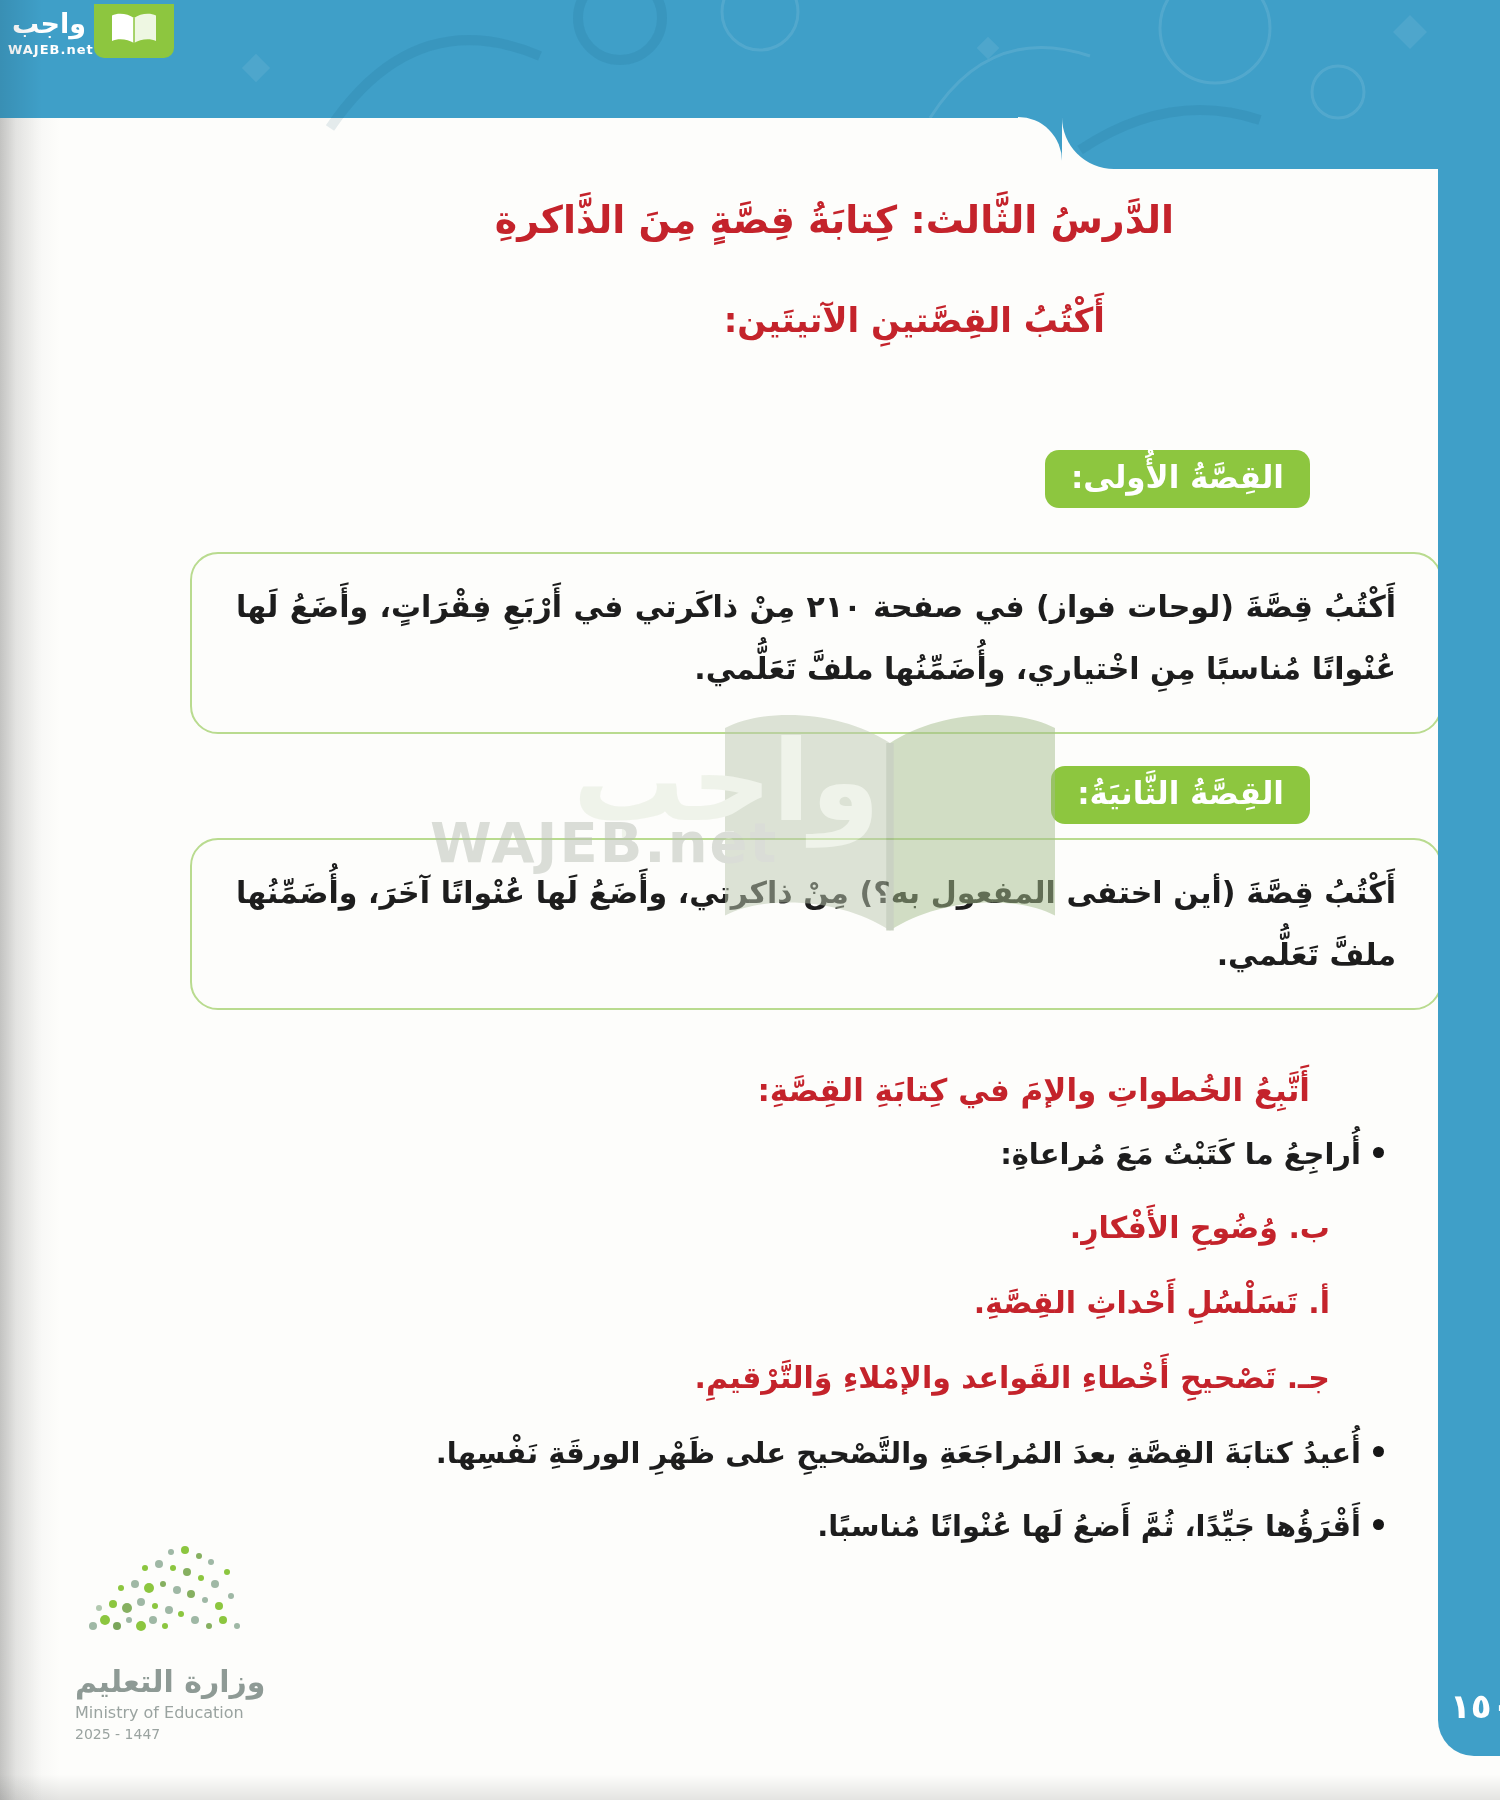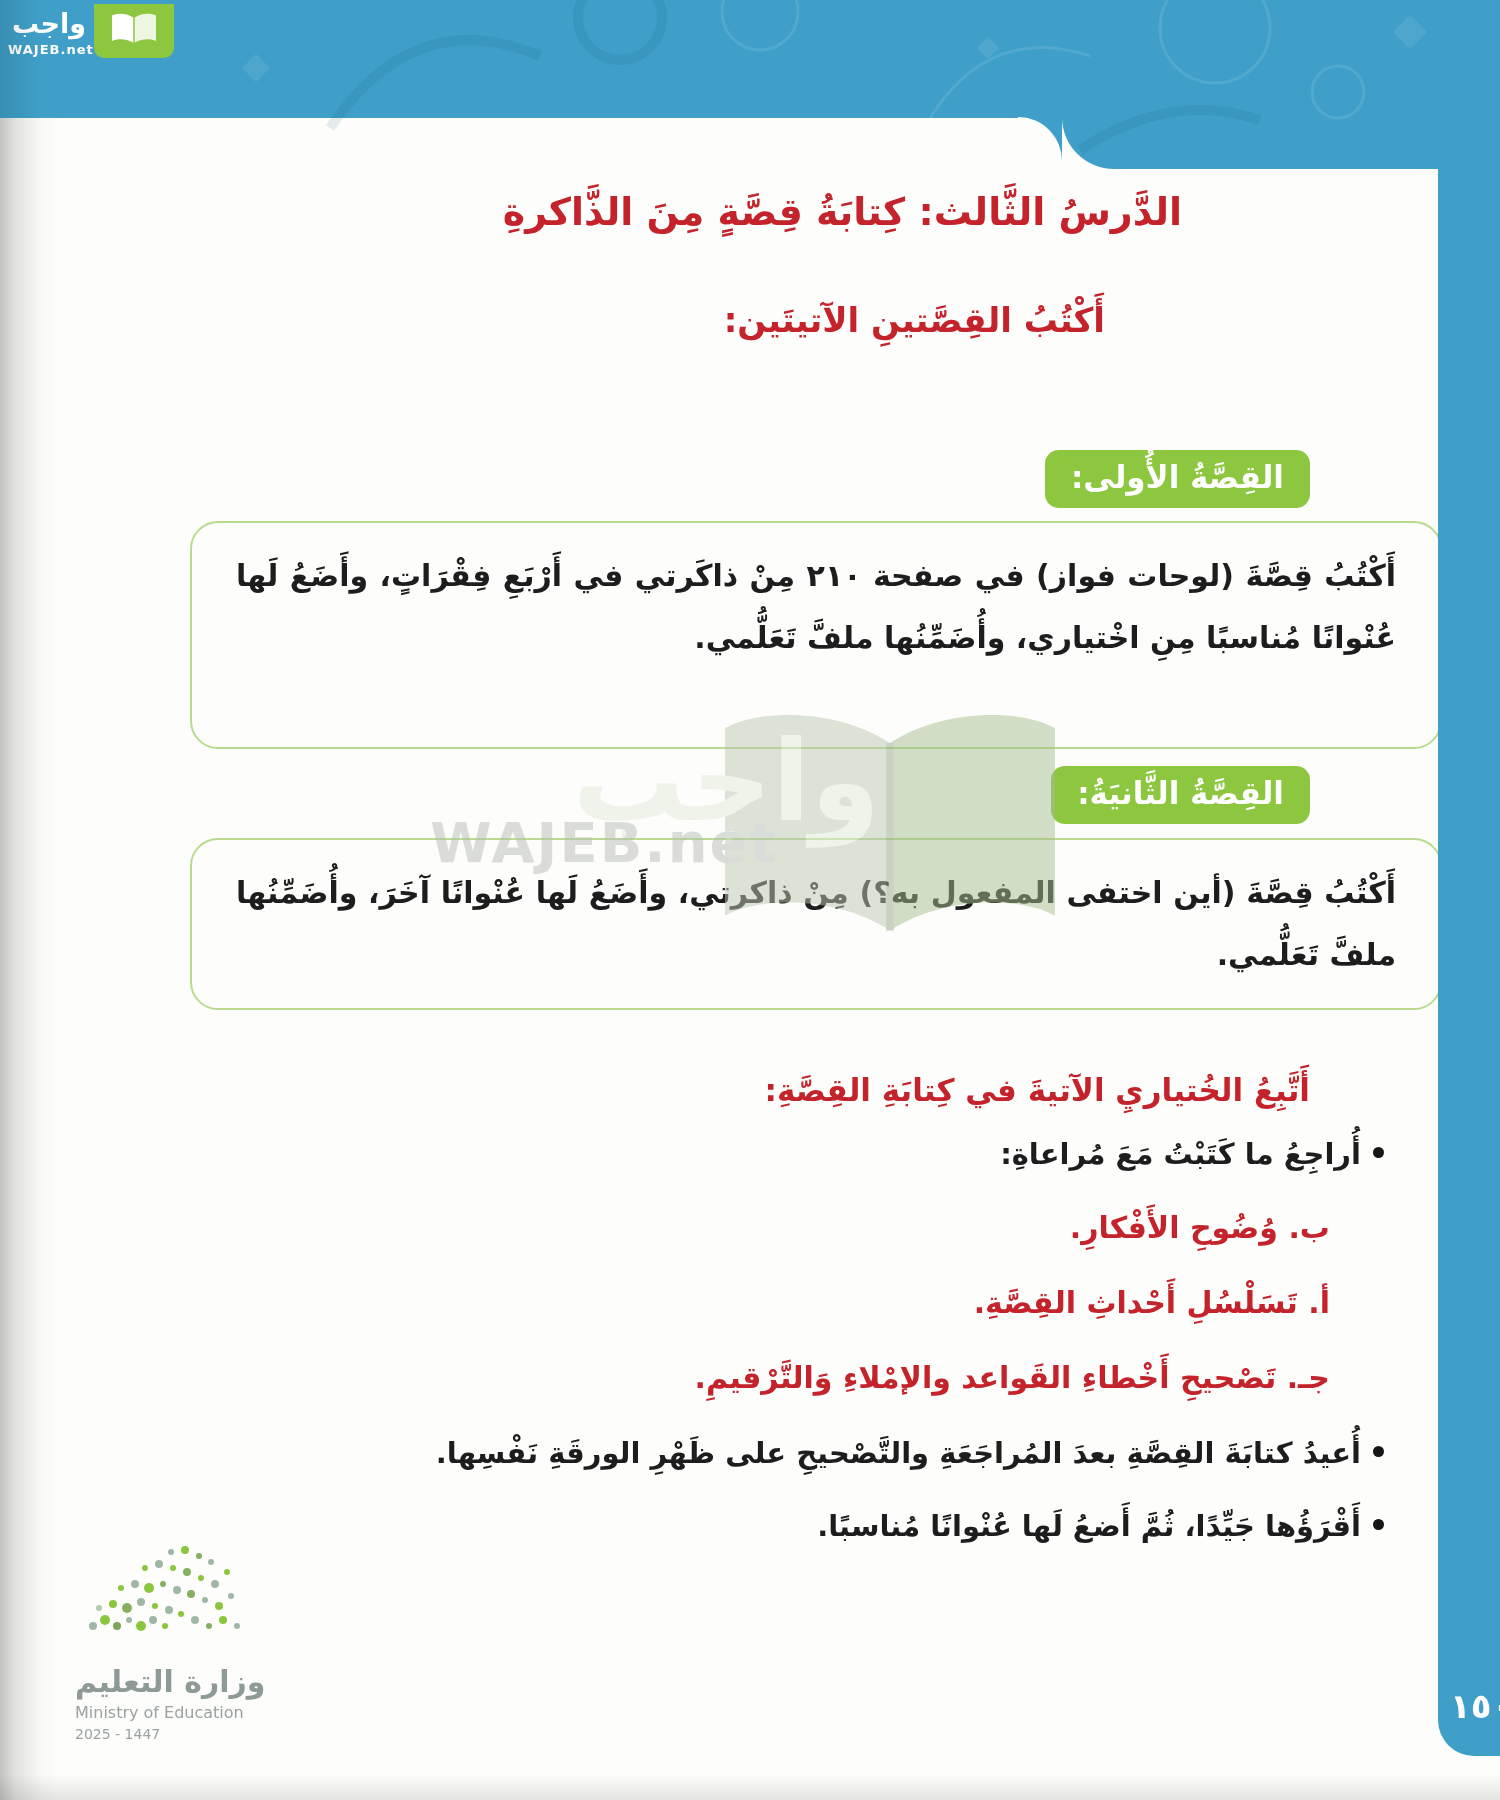--- a/index.html
+++ b/index.html
@@ -23,31 +23,31 @@
   .band-right { position:absolute; top:100px; right:0; width:62px; height:1656px; background:#3f9fc8; border-bottom-left-radius:36px; z-index:2; }
   .band-decor { position:absolute; top:0; left:0; z-index:3; pointer-events:none; }
 
   
   .logo { position:absolute; top:4px; left:8px; z-index:4; }
   .logo-ar { position:absolute; top:4px; left:2px; color:#ffffff; font-size:27px; font-weight:800; width:78px; text-align:center; direction:rtl; }
   .logo-site { position:absolute; top:38px; left:0px; color:#ffffff; font-size:13px; font-weight:700; letter-spacing:1px; width:82px; text-align:center; }
   .logo-tile { position:absolute; top:0px; left:86px; width:80px; height:54px; background:#8dc63f; border-radius:0 0 10px 10px; display:flex; align-items:center; justify-content:center; }
 
   
-  .title { position:absolute; top:182px; right:310px; margin:8px; color:#c4232b; font-size:38px; font-weight:800; direction:rtl; white-space:nowrap; z-index:4; }
+  .title { position:absolute; top:182px; right:310px; margin:16px; color:#c4232b; font-size:38px; font-weight:800; direction:rtl; white-space:nowrap; z-index:4; }
   .subtitle { position:absolute; top:300px; right:395px; margin:0; color:#c4232b; font-size:34px; font-weight:800; direction:rtl; white-space:nowrap; z-index:4; }
 
   
   .pill { position:absolute; right:190px; background:#8dc63f; color:#ffffff; font-size:31px; font-weight:800; direction:rtl; padding:9px 26px 13px 26px; border-radius:14px; z-index:4; white-space:nowrap; }
   .pill1 { top:450px; }
   .pill2 { top:766px; }
 
   
   .box { position:absolute; left:190px; right:58px; border:2.5px solid #b9db8f; border-radius:28px; background:transparent; box-sizing:border-box; padding:22px 44px; z-index:1; }
-  .box1 { top:521px; height:228px; }
+  .box1 { top:552px; height:182px; }
   .box2 { top:838px; height:172px; }
   .box p { margin:0; direction:rtl; text-align:justify; color:#1d1d1d; font-size:30px; font-weight:700; line-height:2.05; }
 
   
   .watermark { position:absolute; left:430px; top:698px; width:660px; height:320px; z-index:6; opacity:0.5; pointer-events:none; }
   .wm-book { position:absolute; right:0; top:0; }
   .wm-ar { position:absolute; right:210px; top:18px; font-size:112px; font-weight:800; color:#e3eadb; direction:rtl; }
   .wm-site { position:absolute; left:0; top:112px; font-size:56px; font-weight:700; color:#b8beb4; letter-spacing:2px; }
 
   
@@ -129,21 +129,21 @@
   <div class="watermark">
     <svg class="wm-book" width="400" height="300" viewBox="0 0 100 80">
       <path d="M50 12 C38 4 18 2 6 8 L6 58 C18 52 38 54 50 62 Z" fill="#bcc9b0"></path>
       <path d="M50 12 C62 4 82 2 94 8 L94 58 C82 52 62 54 50 62 Z" fill="#a6bf8e"></path>
       <path d="M50 12 L50 62" stroke="#98a88c" stroke-width="2"></path>
     </svg>
     <div class="wm-ar">واجب</div>
     <div class="wm-site">WAJEB.net</div>
   </div>
 
-  <div class="steps-heading">أَتَّبِعُ الخُتياريِ الآتيةَ في كِتابَةِ القِصَّةِ:</div>
+  <div class="steps-heading">أَتَّبِعُ الخُطواتِ والإمَ في كِتابَةِ القِصَّةِ:</div>
 
   <div class="bullets">
     <div class="bullet">
       <span class="dot"></span>
       <div class="btxt">أُراجِعُ ما كَتَبْتُ مَعَ مُراعاةِ:</div>
     </div>
     <div class="sub">ب. وُضُوحِ الأَفْكارِ.</div>
     <div class="sub">أ. تَسَلْسُلِ أَحْداثِ القِصَّةِ.</div>
     <div class="sub">جـ. تَصْحيحِ أَخْطاءِ القَواعد والإمْلاءِ وَالتَّرْقيمِ.</div>
     <div class="bullet">

